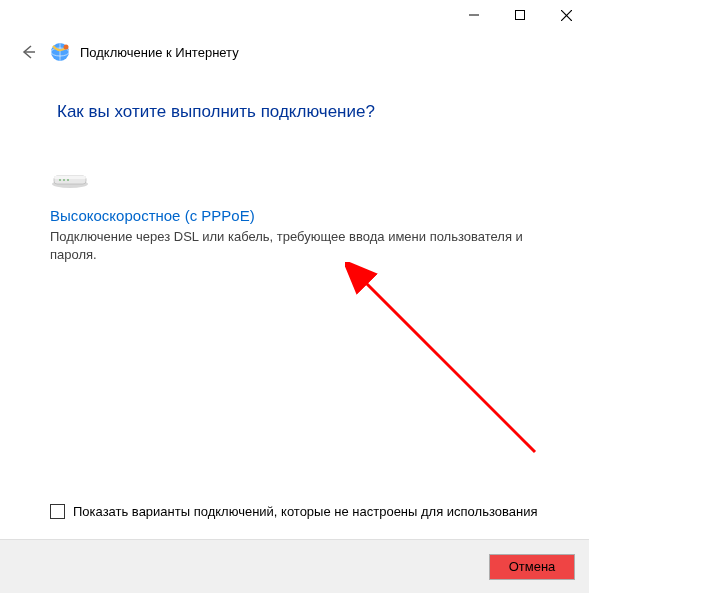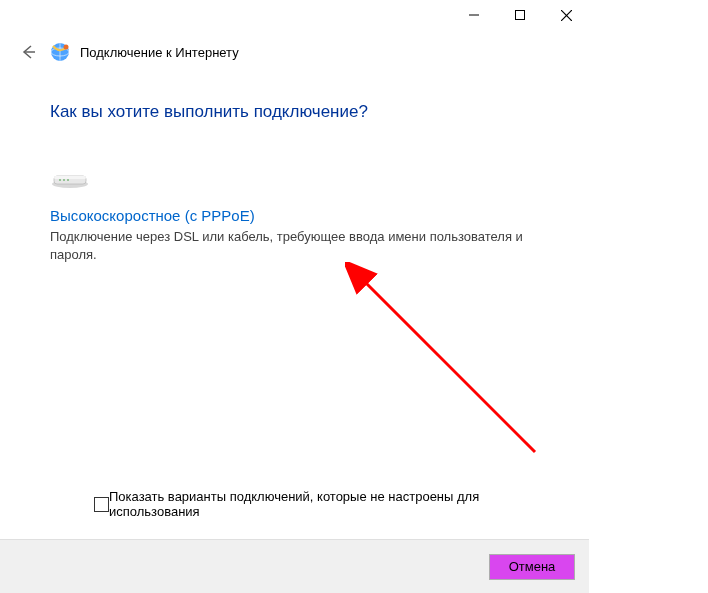--- a/index.html
+++ b/index.html
@@ -52,21 +52,21 @@
   
   .content {
     flex: 1;
     padding: 30px 50px 10px 50px;
     position: relative;
   }
   .main-heading {
     color: #003499;
     font-size: 17px;
     font-weight: 400;
-    margin: 0 0 36px 0;
+    margin: 0 0 36px 7px;
   }
   .option {
     display: flex;
     gap: 16px;
     padding: 4px 0;
     cursor: pointer;
     flex-direction: column;
   }
   .option-icon {
     width: 40px;
@@ -87,24 +87,23 @@
     margin-top: 2px;
   }
   
   .checkbox-row {
     position: absolute;
     bottom: 20px;
     left: 50px;
     right: 50px;
     display: flex;
     align-items: center;
-    gap: 0;
-    font-size: 13px;
-    color: #000;
-    margin-left: 44px;
+    gap: 8px;
+    font-size: 13px;
+    color: #000;
   }
   .checkbox-box {
     width: 15px; height: 15px;
     border: 1px solid #333;
     flex-shrink: 0;
     background: #fff;
   }
   
   .footer {
     height: 54px;
@@ -112,21 +111,21 @@
     background: #F0F0F0;
     display: flex;
     align-items: center;
     justify-content: flex-end;
     padding: 0 14px;
   }
   .btn {
     min-width: 86px;
     height: 26px;
     border: 1px solid #ADADAD;
-    background: #d946ef;
+    background: #ef4444;
     font-size: 13px;
     display:flex; align-items:center; justify-content:center;
     padding: 0 14px;
   }
   
   .arrow-annotation {
     position: absolute;
     left: 345px;
     top: 190px;
     pointer-events: none;

